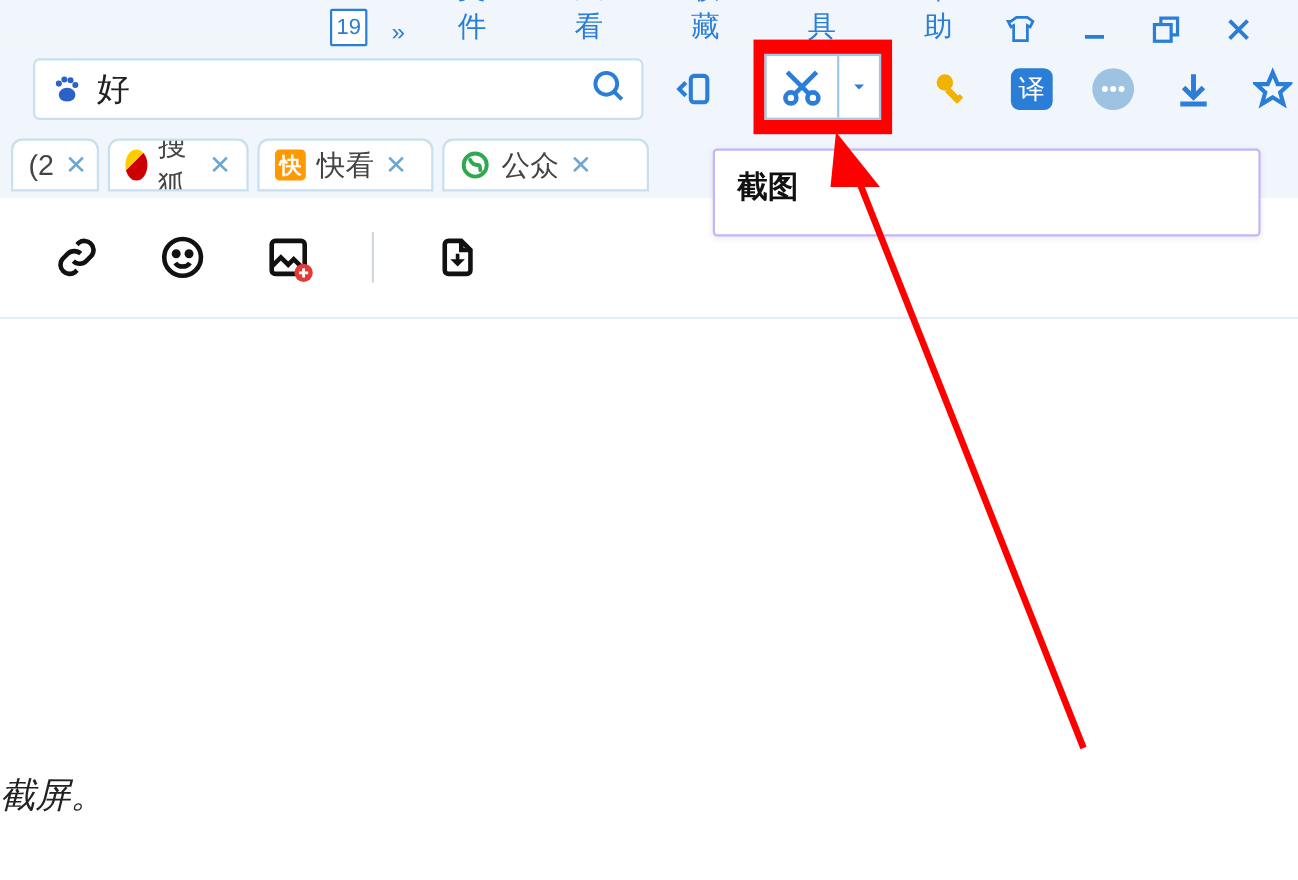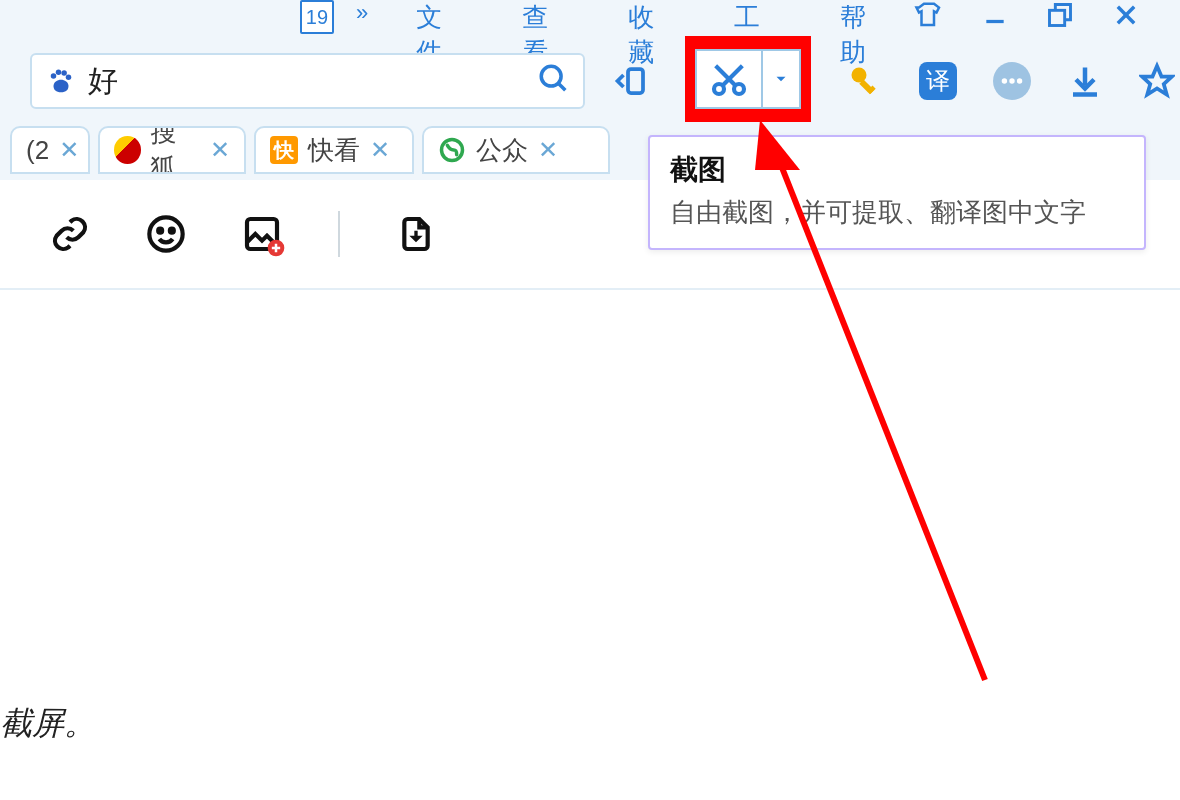--- a/index.html
+++ b/index.html
@@ -3,21 +3,21 @@
 <meta charset="utf-8">
 <style>
   * { box-sizing: border-box; margin: 0; padding: 0; }
   html, body { width: 1180px; height: 800px; font-family: "Microsoft YaHei", sans-serif; background: #fff; overflow: hidden; position: relative; }
 
   
   .menubar {
     height: 42px;
     background: #f0f6fb;
     display: flex;
-    align-items: flex-start;
+    align-items: flex-end;
     padding-left: 300px;
     gap: 22px;
     color: #2b7ed8;
     font-size: 26px;
   }
   .date-badge {
     width: 34px; height: 34px;
     border: 2px solid #2b7ed8;
     display: flex; align-items: center; justify-content: center;
     font-size: 20px; color: #2b7ed8;
@@ -280,21 +280,21 @@
         </svg>
     </span>
   </div>
 </div>
 
 <div class="tabs-row">
   <div class="tab" style="width:80px">
     <span>(2</span>
     <span class="close">✕</span>
   </div>
-  <div class="tab" style="width:148px">
+  <div class="tab" style="width:128px">
     <span class="tab-favicon" style="background:linear-gradient(135deg,#ffcc00 40%,#c00 40%);border-radius:50%"></span>
     <span>搜狐</span>
     <span class="close">✕</span>
   </div>
   <div class="tab" style="width:160px">
     <span class="tab-favicon" style="background:#ff9900;color:#fff;font-weight:700;font-size:20px">快</span>
     <span>快看</span>
     <span class="close">✕</span>
   </div>
   <div class="tab" style="width:188px">
@@ -339,21 +339,20 @@
     <svg width="40" height="40" viewBox="0 0 24 24" fill="none" stroke="#111" stroke-width="2.5">
         <path d="M14 3H7a2 2 0 0 0-2 2v14a2 2 0 0 0 2 2h10a2 2 0 0 0 2-2V8l-5-5z"></path>
         <path d="M14 3v5h5"></path>
         <path d="M12 17l-4-4h3v-3h2v3h3l-4 4z" fill="#111" stroke="none"></path>
       </svg>
   </span>
 </div>
 
 <div class="tooltip">
   <div class="tooltip-title">截图</div>
-  <div class="tooltip-desc">自由截图，并可提取、翻译图中文字</div>
 </div>
 
 <div class="content">
   <div class="content-text">截屏。</div>
 </div>
 
 <svg class="arrow-svg">
   <defs></defs>
   <path d="M 985 680 L 775 150" stroke="#ff0000" stroke-width="6" fill="none"></path>
   <polygon points="760,120 800,170 755,170" fill="#ff0000"></polygon>

